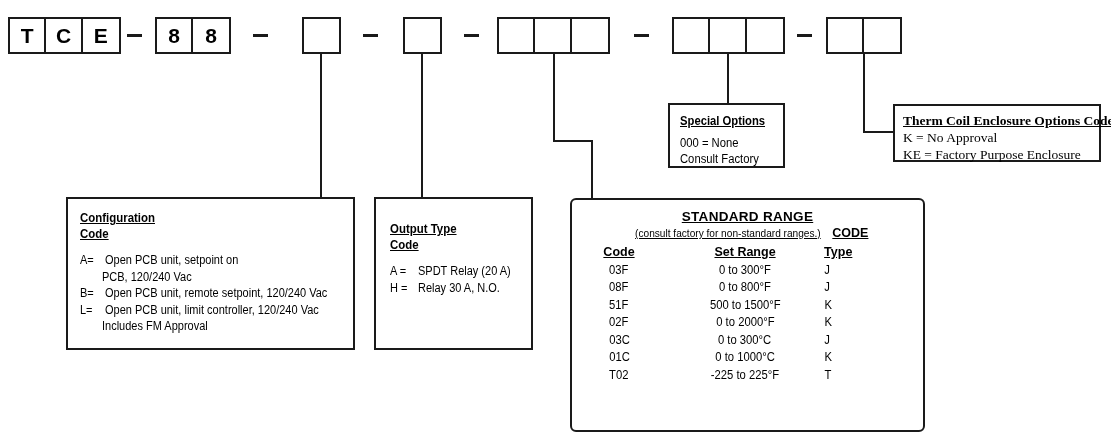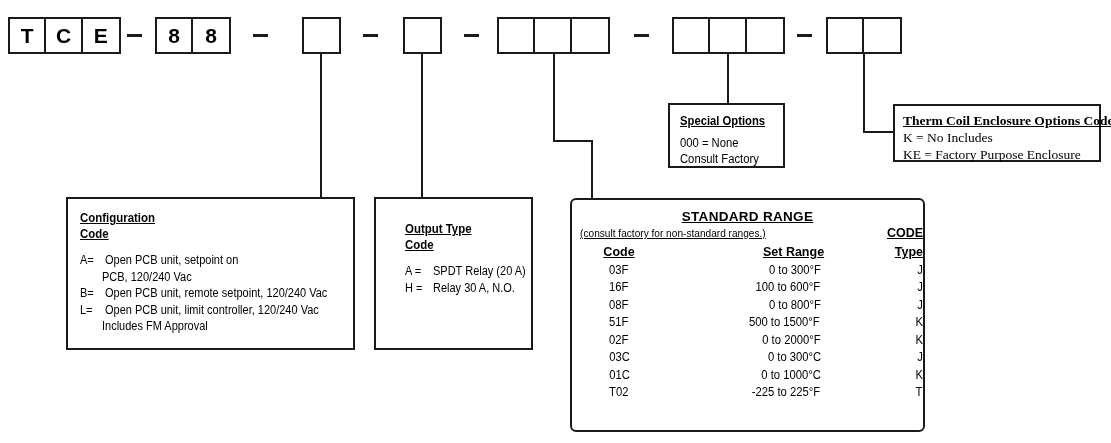--- a/index.html
+++ b/index.html
@@ -73,21 +73,21 @@
   .cfg-list { margin-top: 10px; }
   .cfg-row { display: flex; line-height: 16.5px; }
   .cfg-code { width: 25px; flex: none; font-size: 12.5px;
               transform: scaleX(0.88); transform-origin: left center; }
   .cfg-text { font-size: 12.5px; transform: scaleX(0.88);
               transform-origin: left center; white-space: nowrap; }
   .cfg-cont { padding-left: 25px; font-size: 12.5px; line-height: 16.5px;
               transform: scaleX(0.88); transform-origin: left center; white-space: nowrap; }
 
   
-  #output-type-box { left: 374px; top: 197px; width: 159px; height: 153px; padding-left: 15px; }
+  #output-type-box { left: 374px; top: 197px; width: 159px; height: 153px; }
   .ot-inner { padding: 22px 0 0 14px; }
   .ot-title { font-size: 13px; font-weight: bold; text-decoration: underline;
               transform: scaleX(0.88); transform-origin: left center; line-height: 16px; }
   .ot-row { display: flex; line-height: 17px; margin-top: 0; }
   .ot-code { width: 28px; flex: none; font-size: 12.5px;
              transform: scaleX(0.88); transform-origin: left center; }
   .ot-text { font-size: 12.5px; transform: scaleX(0.88);
              transform-origin: left center; white-space: nowrap; }
   .ot-list { margin-top: 10px; }
 
@@ -106,34 +106,34 @@
                     font-family: "Liberation Serif", serif; }
   .tc-inner { padding: 6px 0 0 8px; }
   .tc-title { font-size: 13.5px; font-weight: bold; text-decoration: underline;
               line-height: 17px; white-space: nowrap; }
   .tc-line { font-size: 13.5px; line-height: 17px; white-space: nowrap; }
 
   
   #standard-range-box { left: 570px; top: 198px; width: 355px; height: 234px; border-radius: 6px; }
   .sr-title { text-align: center; font-size: 13.5px; font-weight: bold;
               text-decoration: underline; margin-top: 9px; letter-spacing: 0.3px; }
-  .sr-sub-row { display: flex; justify-content: space-between; align-items: baseline;
+  .sr-sub-row { display: flex; justify-content: center; align-items: baseline;
                 margin-top: 2px; }
   .sr-sub { font-size: 11px; text-decoration: underline;
             transform: scaleX(0.92); transform-origin: center; white-space: nowrap; }
   .sr-sub-code { font-size: 12.5px; font-weight: bold; text-decoration: underline;
                  margin-left: 4px; white-space: nowrap; }
   .sr-table { width: 100%; border-collapse: collapse; margin-top: 4px; }
   .sr-table th, .sr-table td {
     font-size: 12.5px; line-height: 17.5px; padding: 0; font-weight: normal;
   }
   .sr-table th { font-weight: bold; text-decoration: underline; }
   .col-code { width: 95px; text-align: center; }
-  .col-range { width: 160px; text-align: right; }
-  .col-type { width: 100px; text-align: right; }
+  .col-range { width: 160px; text-align: center; }
+  .col-type { width: 100px; text-align: left; }
   .sr-sq { transform: scaleX(0.9); display: inline-block; }
 </style>
 </head>
 <body>
 
 <div id="canvas">
 
   <div class="pn-group" id="pn-prefix" style="left:8px;width:113px;">
     <div class="pn-cell">T</div>
     <div class="pn-cell">C</div>
@@ -241,21 +241,21 @@
       <div class="so-list">
         <div class="so-line">000 = None</div>
         <div class="so-line">Consult Factory</div>
       </div>
     </div>
   </div>
 
   <div class="box" id="therm-coil-box">
     <div class="tc-inner">
       <div class="tc-title">Therm Coil Enclosure Options Code</div>
-      <div class="tc-line">K = No Includes</div>
+      <div class="tc-line">K = No Approval</div>
       <div class="tc-line">KE = Factory Purpose Enclosure</div>
     </div>
   </div>
 
   <div class="box" id="standard-range-box">
     <div class="sr-title">STANDARD RANGE</div>
     <div class="sr-sub-row">
       <span class="sr-sub">(consult factory for non-standard ranges.)</span>
       <span class="sr-sub-code">CODE</span>
     </div>
@@ -267,25 +267,20 @@
           <th class="col-type">Type</th>
         </tr>
       </thead>
       <tbody id="sr-body">
           <tr>
             <td class="col-code"><span class="sr-sq">03F</span></td>
             <td class="col-range"><span class="sr-sq">0 to 300°F</span></td>
             <td class="col-type"><span class="sr-sq">J</span></td>
           </tr>
           <tr>
-            <td class="col-code"><span class="sr-sq">16F</span></td>
-            <td class="col-range"><span class="sr-sq">100 to 600°F</span></td>
-            <td class="col-type"><span class="sr-sq">J</span></td>
-          </tr>
-          <tr>
             <td class="col-code"><span class="sr-sq">08F</span></td>
             <td class="col-range"><span class="sr-sq">0 to 800°F</span></td>
             <td class="col-type"><span class="sr-sq">J</span></td>
           </tr>
           <tr>
             <td class="col-code"><span class="sr-sq">51F</span></td>
             <td class="col-range"><span class="sr-sq">500 to 1500°F</span></td>
             <td class="col-type"><span class="sr-sq">K</span></td>
           </tr>
           <tr>

